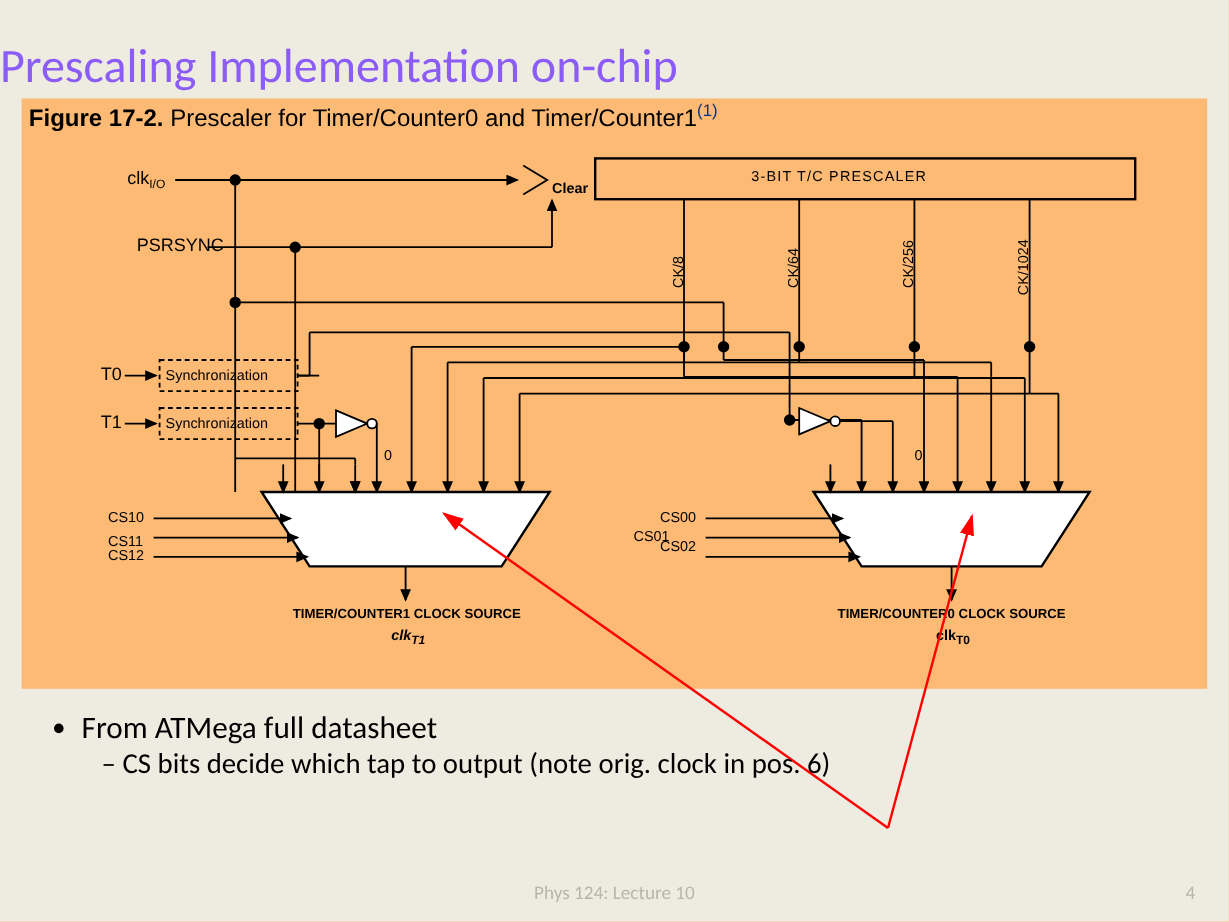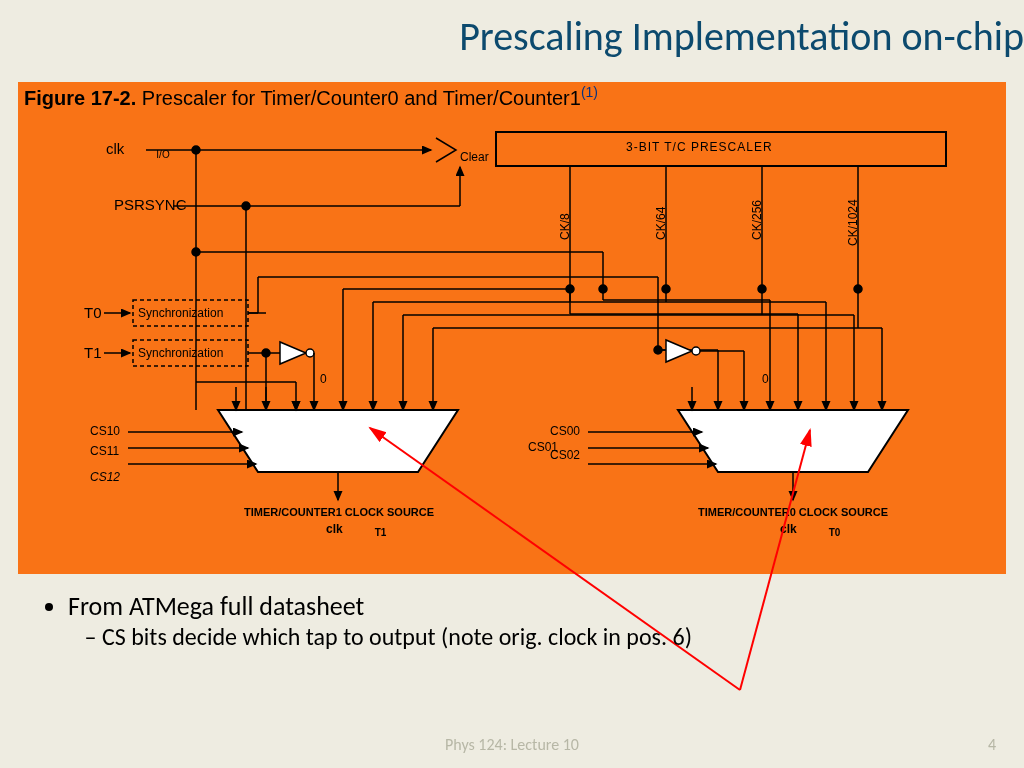--- a/index.html
+++ b/index.html
@@ -6,31 +6,31 @@
     margin: 0;
     width: 1024px;
     height: 768px;
     background: #eeece1;
     font-family: Calibri, Arial, sans-serif;
     position: relative;
     overflow: hidden;
   }
   .title {
     font-size: 40px;
-    color: #0c4a6e;
-    text-align: right;
-    padding-top: 12px;
+    color: #8b5cf6;
+    text-align: left;
+    padding-top: 30px;
   }
   .figure-area {
     position: absolute;
     left: 18px;
     top: 82px;
     width: 988px;
     height: 492px;
-    background: #f97316;
+    background: #fdba74;
   }
   .fig-caption {
     position: absolute;
     left: 6px;
     top: 2px;
     font-family: Arial, sans-serif;
     font-size: 20px;
     color: #000;
   }
   .fig-caption .bold { font-weight: bold; }
@@ -44,21 +44,21 @@
     font-family: Arial, sans-serif;
     font-size: 15px;
     color: #000;
   }
   .small-label {
     position: absolute;
     font-family: Arial, sans-serif;
     font-size: 12px;
     color: #000;
   }
-  .sub { font-size: 10px; vertical-align: sub; margin-left: 32px; }
+  .sub { font-size: 10px; vertical-align: sub; }
   .bullets {
     position: absolute;
     left: 46px;
     top: 590px;
     font-size: 26px;
     color: #000;
   }
   .bullets ul { margin: 0; padding-left: 22px; }
   .bullets li { margin-bottom: 24px; }
   .bullets ul ul {
@@ -244,40 +244,40 @@
     </g>
   </svg>
 
   <div class="diagram-label" style="left:88px;top:58px;"><span>clk</span><span class="sub">I/O</span></div>
   <div class="diagram-label" style="left:84px;top:114px;margin-left:12px;">PSRSYNC</div>
   <div class="diagram-label" style="left:66px;top:222px;">T0</div>
   <div class="diagram-label" style="left:66px;top:262px;">T1</div>
   <div class="small-label" style="left:120px;top:224px;">Synchronization</div>
   <div class="small-label" style="left:120px;top:264px;">Synchronization</div>
   <div class="small-label" style="left:608px;top:58px;font-weight:normal;letter-spacing:1px;">3-BIT T/C PRESCALER</div>
-  <div class="small-label" style="left:442px;top:68px;">Clear</div>
+  <div class="small-label" style="left:442px;top:68px;font-weight:bold;">Clear</div>
 
   <div class="small-label" style="left:540px;top:158px;transform:rotate(-90deg);transform-origin:left top;">CK/8</div>
   <div class="small-label" style="left:636px;top:158px;transform:rotate(-90deg);transform-origin:left top;">CK/64</div>
   <div class="small-label" style="left:732px;top:158px;transform:rotate(-90deg);transform-origin:left top;">CK/256</div>
   <div class="small-label" style="left:828px;top:164px;transform:rotate(-90deg);transform-origin:left top;">CK/1024</div>
 
   <div class="small-label" style="left:302px;top:290px;">0</div>
   <div class="small-label" style="left:744px;top:290px;">0</div>
 
   <div class="small-label" style="left:72px;top:342px;">CS10</div>
   <div class="small-label" style="left:72px;top:362px;">CS11</div>
-  <div class="small-label" style="left:72px;top:388px;font-style:italic;">CS12</div>
+  <div class="small-label" style="left:72px;top:374px;">CS12</div>
   <div class="small-label" style="left:532px;top:342px;">CS00</div>
   <div class="small-label" style="left:500px;top:358px;margin-left:10px;">CS01</div>
   <div class="small-label" style="left:532px;top:366px;">CS02</div>
 
   <div class="small-label" style="left:226px;top:424px;font-weight:bold;font-size:11px;">TIMER/COUNTER1 CLOCK SOURCE</div>
   <div class="small-label" style="left:680px;top:424px;font-weight:bold;font-size:11px;">TIMER/COUNTER0 CLOCK SOURCE</div>
-  <div class="small-label" style="left:308px;top:440px;font-weight:bold;"><span>clk</span><span class="sub">T1</span></div>
+  <div class="small-label" style="left:308px;top:440px;font-weight:bold;font-style:italic;"><span>clk</span><span class="sub">T1</span></div>
   <div class="small-label" style="left:762px;top:440px;font-weight:bold;"><span>clk</span><span class="sub">T0</span></div>
 </div>
 
 <svg width="1024" height="768" style="pointer-events:none">
   <defs>
     <marker id="redarr" markerWidth="10" markerHeight="10" refX="8" refY="3" orient="auto">
       <path d="M0,0 L9,3 L0,6 Z" fill="#ff0000"></path>
     </marker>
   </defs>
   <line x1="740" y1="690" x2="370" y2="428" stroke="#ff0000" stroke-width="2" marker-end="url(#redarr)"></line>

